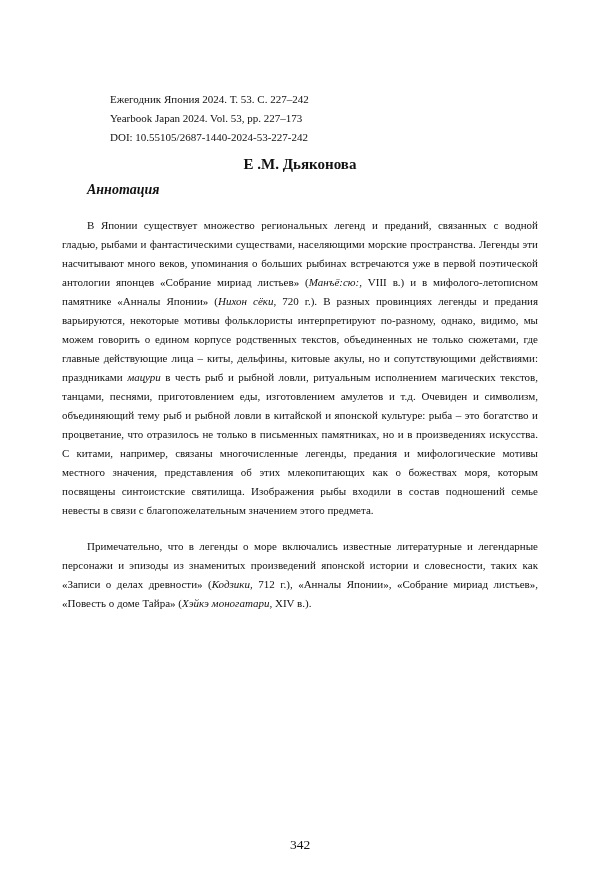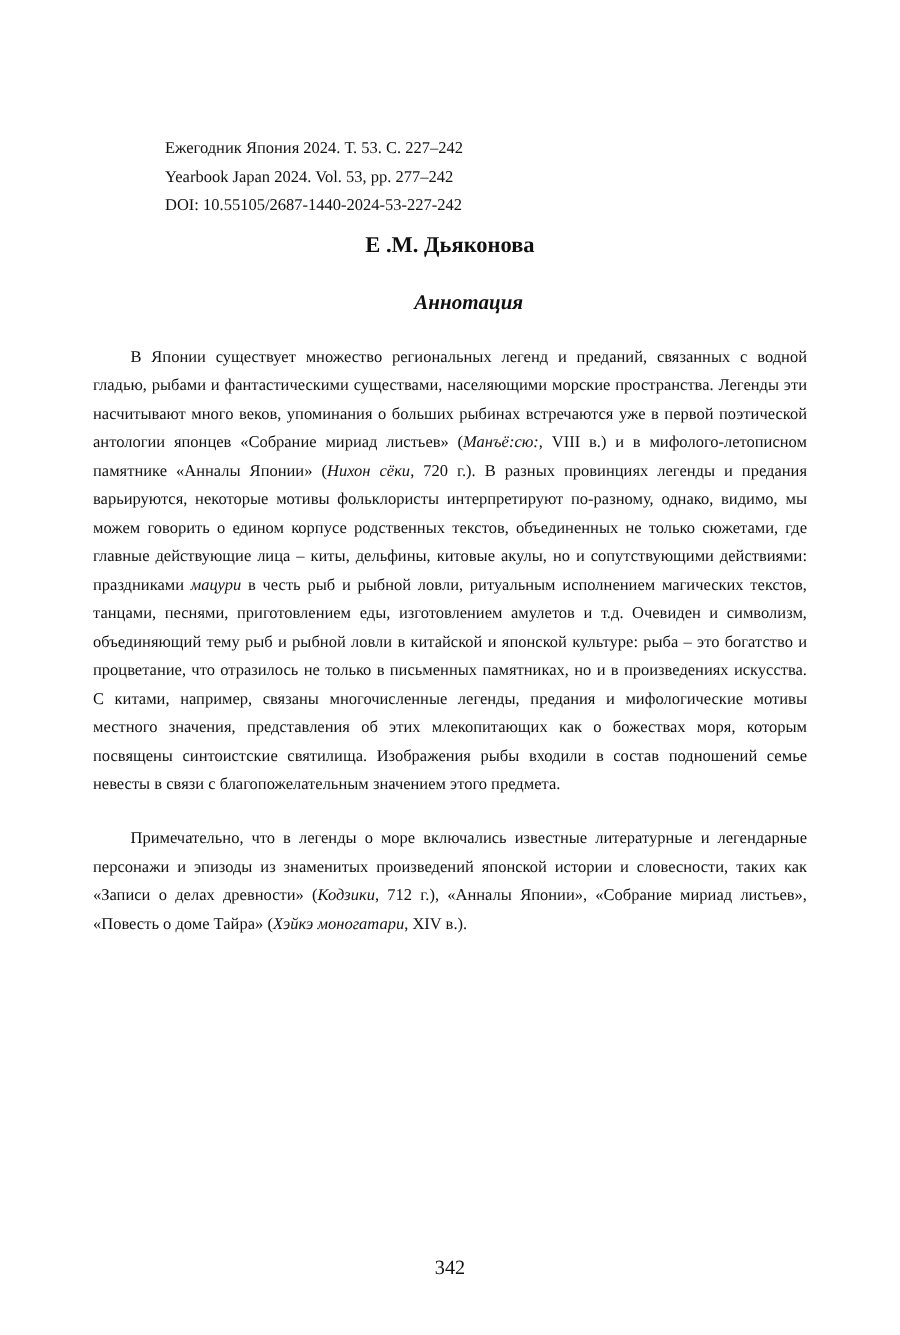--- a/index.html
+++ b/index.html
@@ -32,27 +32,26 @@
   }
   .title-line { display: block; }
   .author {
     margin-top: 7px;
     text-align: center;
     font-size: 15px;
     font-weight: 700;
     line-height: 20px;
   }
   .abstract-heading {
-    margin-top: 20px;
+    margin-top: 7px;
     font-size: 14px;
     font-weight: 700;
     font-style: italic;
     text-indent: 25px;
     line-height: 18px;
-    text-align: center;
   }
   .para {
     margin-top: 17px;
     font-size: 11px;
     line-height: 19px;
     text-align: justify;
     text-indent: 25px;
   }
   .italic { font-style: italic; }
   .page-number {
@@ -65,21 +64,21 @@
     line-height: 18px;
   }
 </style>
 </head>
 <body>
 
 <div class="page">
 
   <header class="citation">
     <div>Ежегодник Япония 2024. Т. 53. С. 227–242</div>
-    <div>Yearbook Japan 2024. Vol. 53, pp. 277–242</div>
+    <div>Yearbook Japan 2024. Vol. 53, pp. 227–173</div>
     <div>DOI: 10.55105/2687-1440-2024-53-227-242</div>
   </header>
 
 
   <div class="author">Е .М. Дьяконова</div>
 
   <div class="abstract-heading">Аннотация</div>
 
   <p class="para"><span>В Японии существует множество региональных легенд и преданий, связанных с водной гладью, рыбами и фантастическими существами, населяющими морские пространства. Легенды эти насчитывают много веков, упоминания о больших рыбинах встречаются уже в первой поэтической антологии японцев «Собрание мириад листьев» (</span><span class="italic">Манъё:сю:</span><span>, VIII в.) и в мифолого-летописном памятнике «Анналы Японии» (</span><span class="italic">Нихон сёки</span><span>, 720 г.). В разных провинциях легенды и предания варьируются, некоторые мотивы фольклористы интерпретируют по-разному, однако, видимо, мы можем говорить о едином корпусе родственных текстов, объединенных не только сюжетами, где главные действующие лица – киты, дельфины, китовые акулы, но и сопутствующими действиями: праздниками </span><span class="italic">мацури</span><span> в честь рыб и рыбной ловли, ритуальным исполнением магических текстов, танцами, песнями, приготовлением еды, изготовлением амулетов и т.д. Очевиден и символизм, объединяющий тему рыб и рыбной ловли в китайской и японской культуре: рыба – это богатство и процветание, что отразилось не только в письменных памятниках, но и в произведениях искусства. С китами, например, связаны многочисленные легенды, предания и мифологические мотивы местного значения, представления об этих млекопитающих как о божествах моря, которым посвящены синтоистские святилища. Изображения рыбы входили в состав подношений семье невесты в связи с благопожелательным значением этого предмета.</span></p>
 

